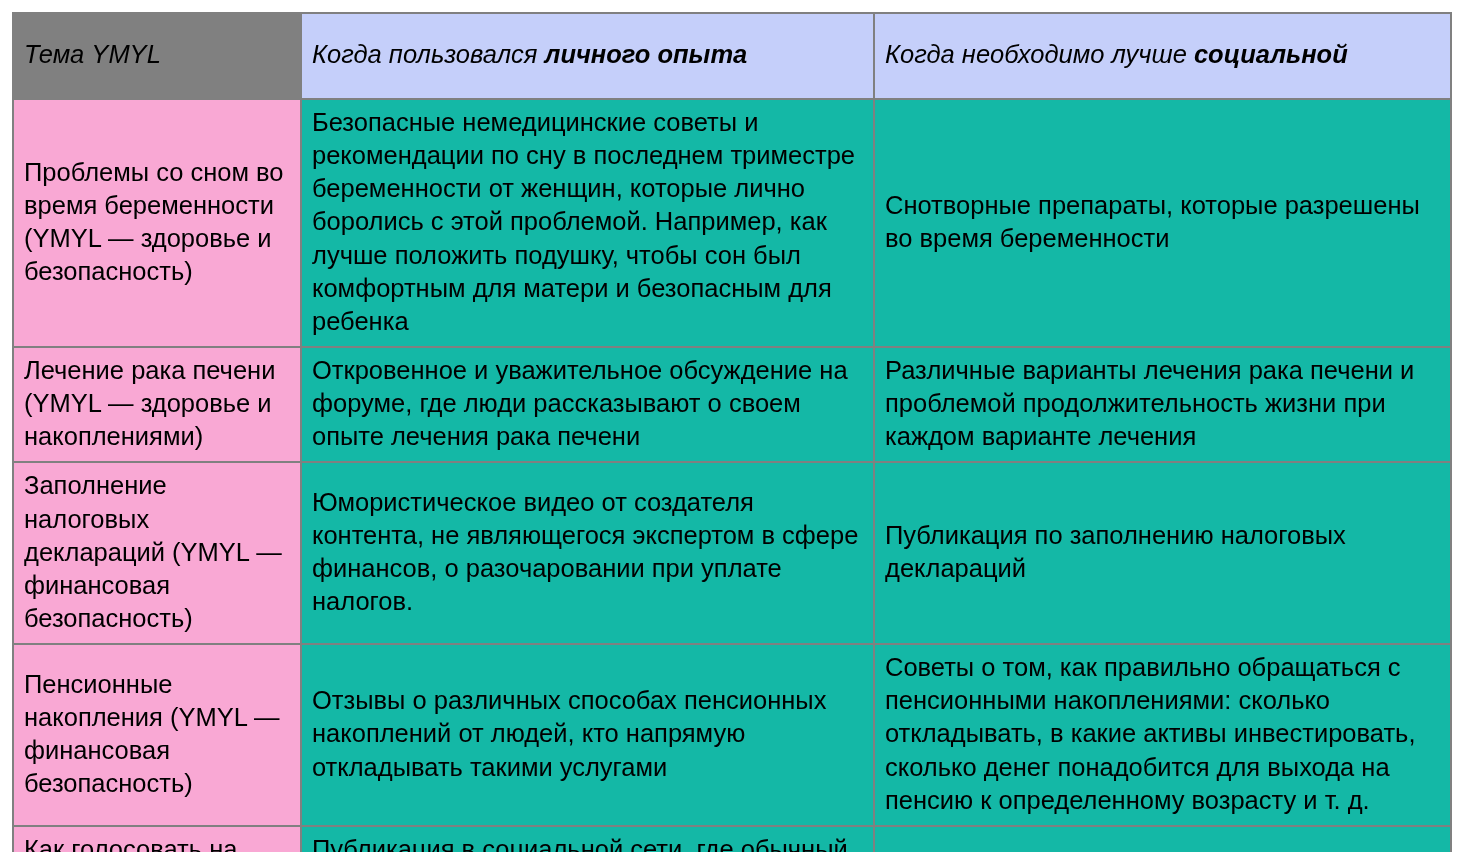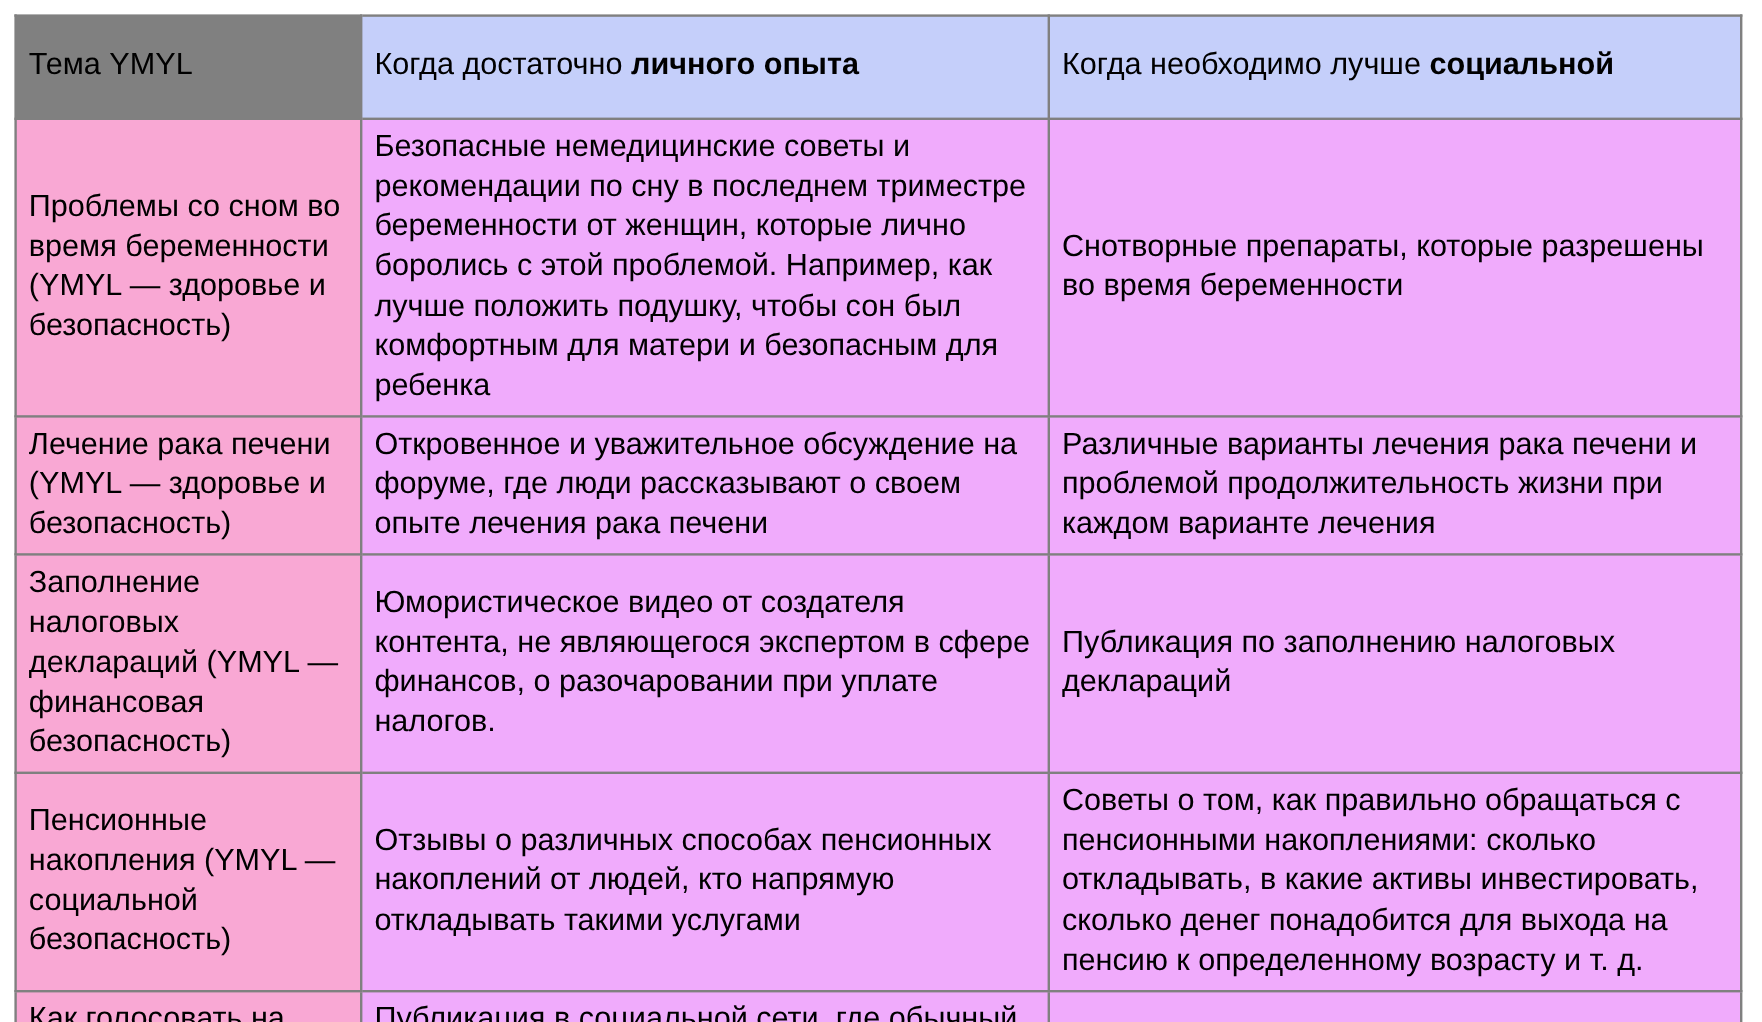--- a/index.html
+++ b/index.html
@@ -55,29 +55,29 @@
     height: 70px;
     padding-top: 4px;
     padding-bottom: 4px;
   }
   .hdr-blue {
     background: #c5cffa;
     height: 70px;
     padding-top: 4px;
     padding-bottom: 4px;
   }
-  .hdr-text { white-space: nowrap; }
+  .hdr-text { white-space: nowrap; font-style: italic; }
   .bold { font-weight: bold; }
 
   
   .topic-cell {
     background: #f9a8d4;
   }
   .body-cell {
-    background: #f0abfc;
+    background: #14b8a6;
   }
 
   
   tr.r1 td { height: 216px; }
   tr.r2 td { height: 96px; }
   tr.r3 td { height: 122px; }
   tr.r4 td { height: 148px; }
   tr.r5 td { height: 98px; }
 </style>
 </head>
@@ -91,50 +91,50 @@
       <col class="c-personal">
       <col class="c-expert">
     </colgroup>
 
     <thead>
       <tr>
         <th class="hdr-topic">
           <span class="hdr-text">Тема YMYL</span>
         </th>
         <th class="hdr-blue">
-          <span class="hdr-text"><span>Когда достаточно </span><span class="bold">личного опыта</span></span>
+          <span class="hdr-text"><span>Когда пользовался </span><span class="bold">личного опыта</span></span>
         </th>
         <th class="hdr-blue">
           <span class="hdr-text"><span>Когда необходимо лучше </span><span class="bold">социальной</span></span>
         </th>
       </tr>
     </thead>
 
     <tbody>
 
       <tr class="r1">
         <td class="topic-cell">Проблемы со сном во время беременности (YMYL — здоровье и безопасность)</td>
         <td class="body-cell">Безопасные немедицинские советы и рекомендации по сну в последнем триместре беременности от женщин, которые лично боролись с этой проблемой. Например, как лучше положить подушку, чтобы сон был комфортным для матери и безопасным для ребенка</td>
         <td class="body-cell">Снотворные препараты, которые разрешены во время беременности</td>
       </tr>
 
       <tr class="r2">
-        <td class="topic-cell">Лечение рака печени (YMYL — здоровье и безопасность)</td>
+        <td class="topic-cell">Лечение рака печени (YMYL — здоровье и накоплениями)</td>
         <td class="body-cell">Откровенное и уважительное обсуждение на форуме, где люди рассказывают о своем опыте лечения рака печени</td>
         <td class="body-cell">Различные варианты лечения рака печени и проблемой продолжительность жизни при каждом варианте лечения</td>
       </tr>
 
       <tr class="r3">
         <td class="topic-cell">Заполнение налоговых деклараций (YMYL — финансовая безопасность)</td>
         <td class="body-cell">Юмористическое видео от создателя контента, не являющегося экспертом в сфере финансов, о разочаровании при уплате налогов.</td>
         <td class="body-cell">Публикация по заполнению налоговых деклараций</td>
       </tr>
 
       <tr class="r4">
-        <td class="topic-cell">Пенсионные накопления (YMYL — социальной безопасность)</td>
+        <td class="topic-cell">Пенсионные накопления (YMYL — финансовая безопасность)</td>
         <td class="body-cell">Отзывы о различных способах пенсионных накоплений от людей, кто напрямую откладывать такими услугами</td>
         <td class="body-cell">Советы о том, как правильно обращаться с пенсионными накоплениями: сколько откладывать, в какие активы инвестировать, сколько денег понадобится для выхода на пенсию к определенному возрасту и т. д.</td>
       </tr>
 
       <tr class="r5">
         <td class="topic-cell">Как голосовать на выборах (YMYL — общество)</td>
         <td class="body-cell">Публикация в социальной сети, где обычный гражданин объясняет, почему так важно голосовать на местных выборах.</td>
         <td class="body-cell">Информация о том, кто имеет право голоса или как зарегистрироваться для голосования</td>
       </tr>
 

